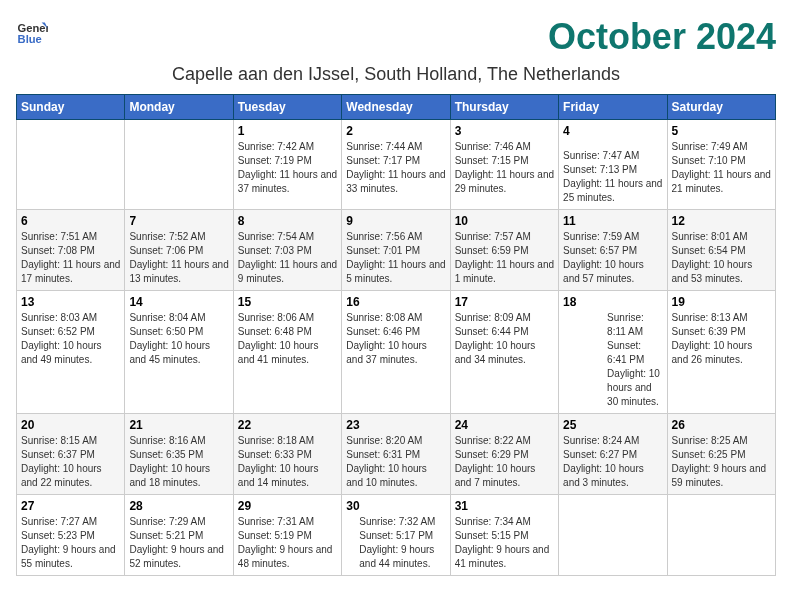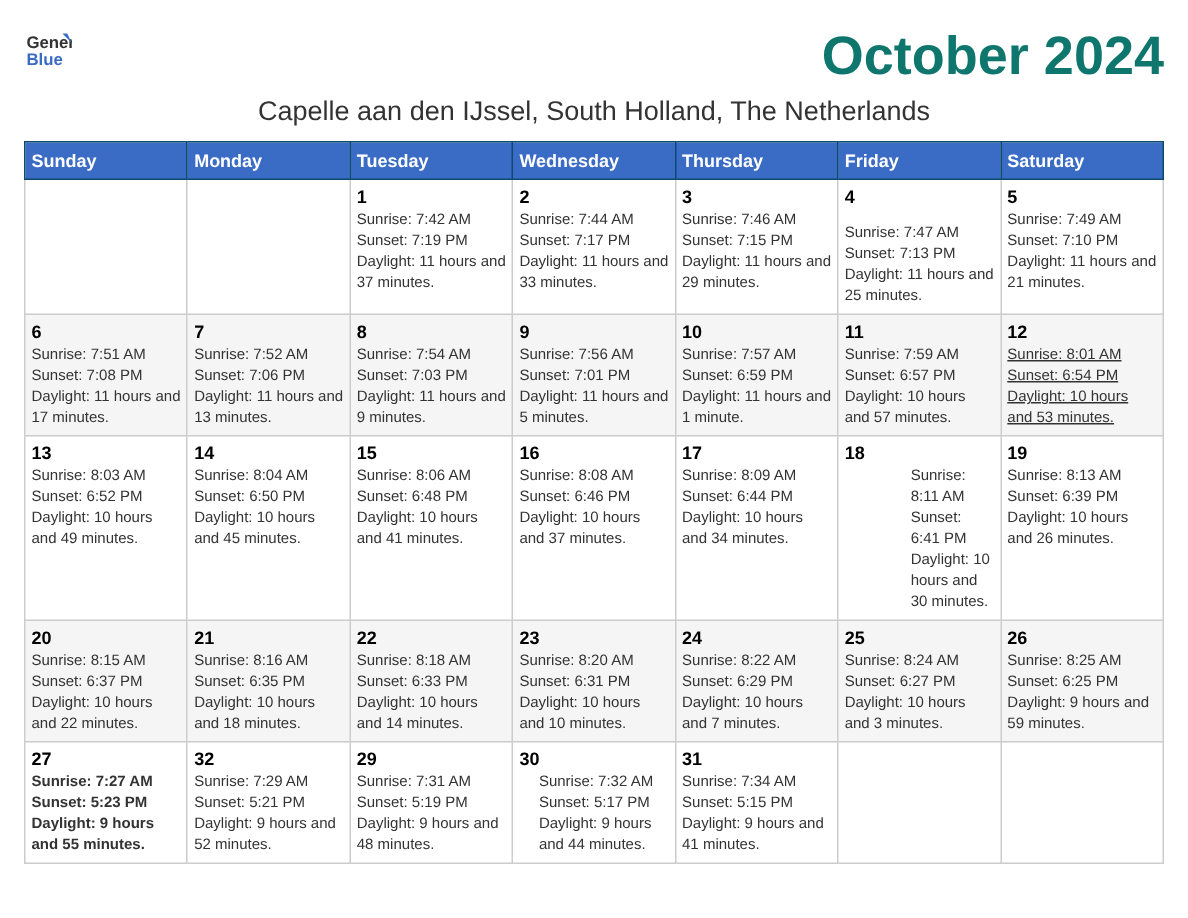--- a/index.html
+++ b/index.html
@@ -172,21 +172,21 @@
 Daylight: 11 hours and 1 minute.</div>
         </td>
         <td>
           <div class="day-num">11</div>
           <div class="day-info" style="white-space: pre-line;">Sunrise: 7:59 AM
 Sunset: 6:57 PM
 Daylight: 10 hours and 57 minutes.</div>
         </td>
         <td>
           <div class="day-num">12</div>
-          <div class="day-info" style="white-space: pre-line; text-decoration: underline;">Sunrise: 8:01 AM
+          <div class="day-info" style="white-space: pre-line;">Sunrise: 8:01 AM
 Sunset: 6:54 PM
 Daylight: 10 hours and 53 minutes.</div>
         </td>
       </tr>
       <tr>
         <td>
           <div class="day-num">13</div>
           <div class="day-info" style="white-space: pre-line;">Sunrise: 8:03 AM
 Sunset: 6:52 PM
 Daylight: 10 hours and 49 minutes.</div>
@@ -268,26 +268,26 @@
         <td>
           <div class="day-num">26</div>
           <div class="day-info" style="white-space: pre-line;">Sunrise: 8:25 AM
 Sunset: 6:25 PM
 Daylight: 9 hours and 59 minutes.</div>
         </td>
       </tr>
       <tr>
         <td>
           <div class="day-num">27</div>
-          <div class="day-info" style="white-space: pre-line; font-weight: bold;">Sunrise: 7:27 AM
+          <div class="day-info" style="white-space: pre-line;">Sunrise: 7:27 AM
 Sunset: 5:23 PM
 Daylight: 9 hours and 55 minutes.</div>
         </td>
         <td>
-          <div class="day-num">32</div>
+          <div class="day-num">28</div>
           <div class="day-info" style="white-space: pre-line;">Sunrise: 7:29 AM
 Sunset: 5:21 PM
 Daylight: 9 hours and 52 minutes.</div>
         </td>
         <td>
           <div class="day-num">29</div>
           <div class="day-info" style="white-space: pre-line;">Sunrise: 7:31 AM
 Sunset: 5:19 PM
 Daylight: 9 hours and 48 minutes.</div>
         </td>

